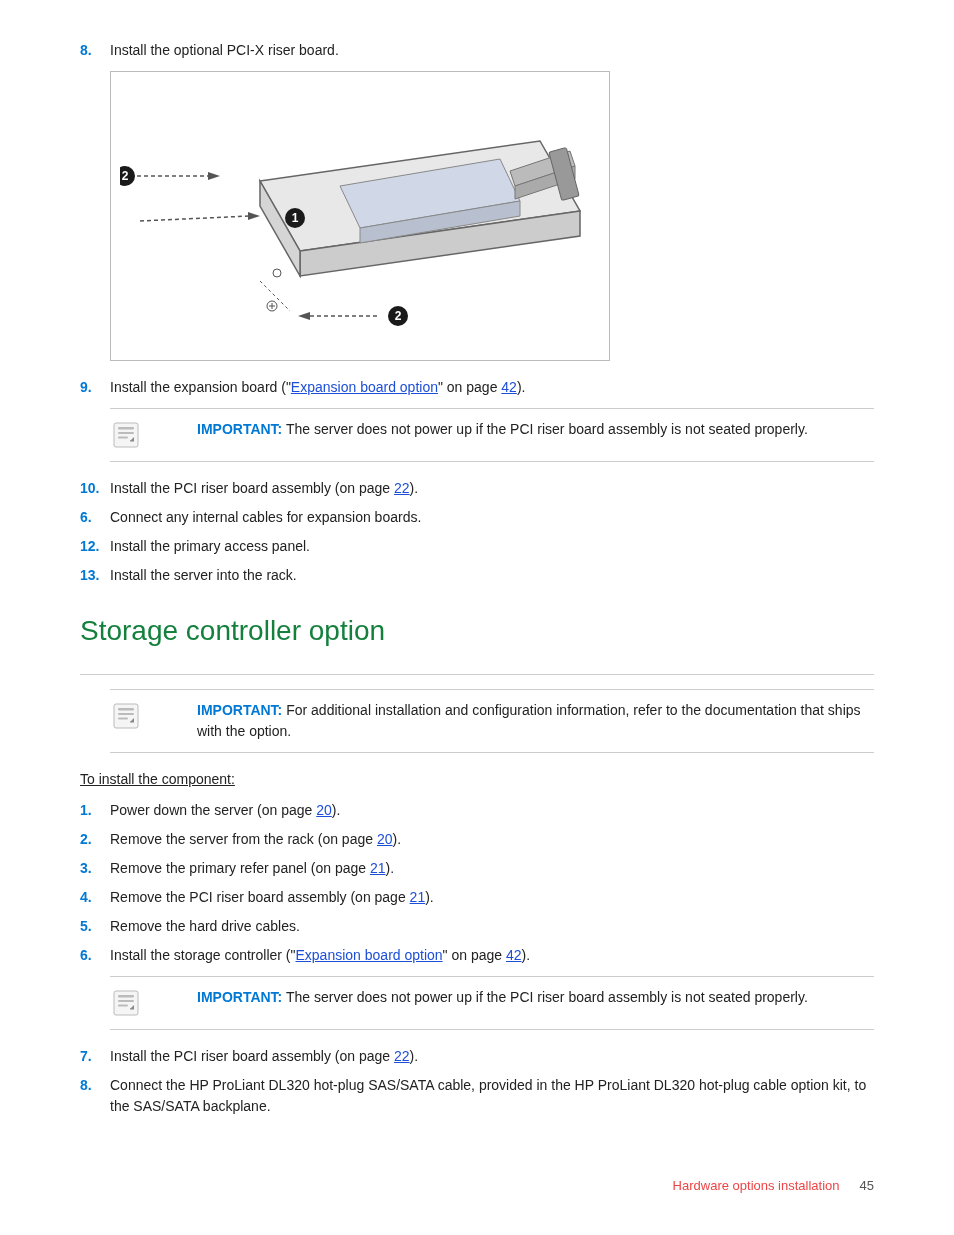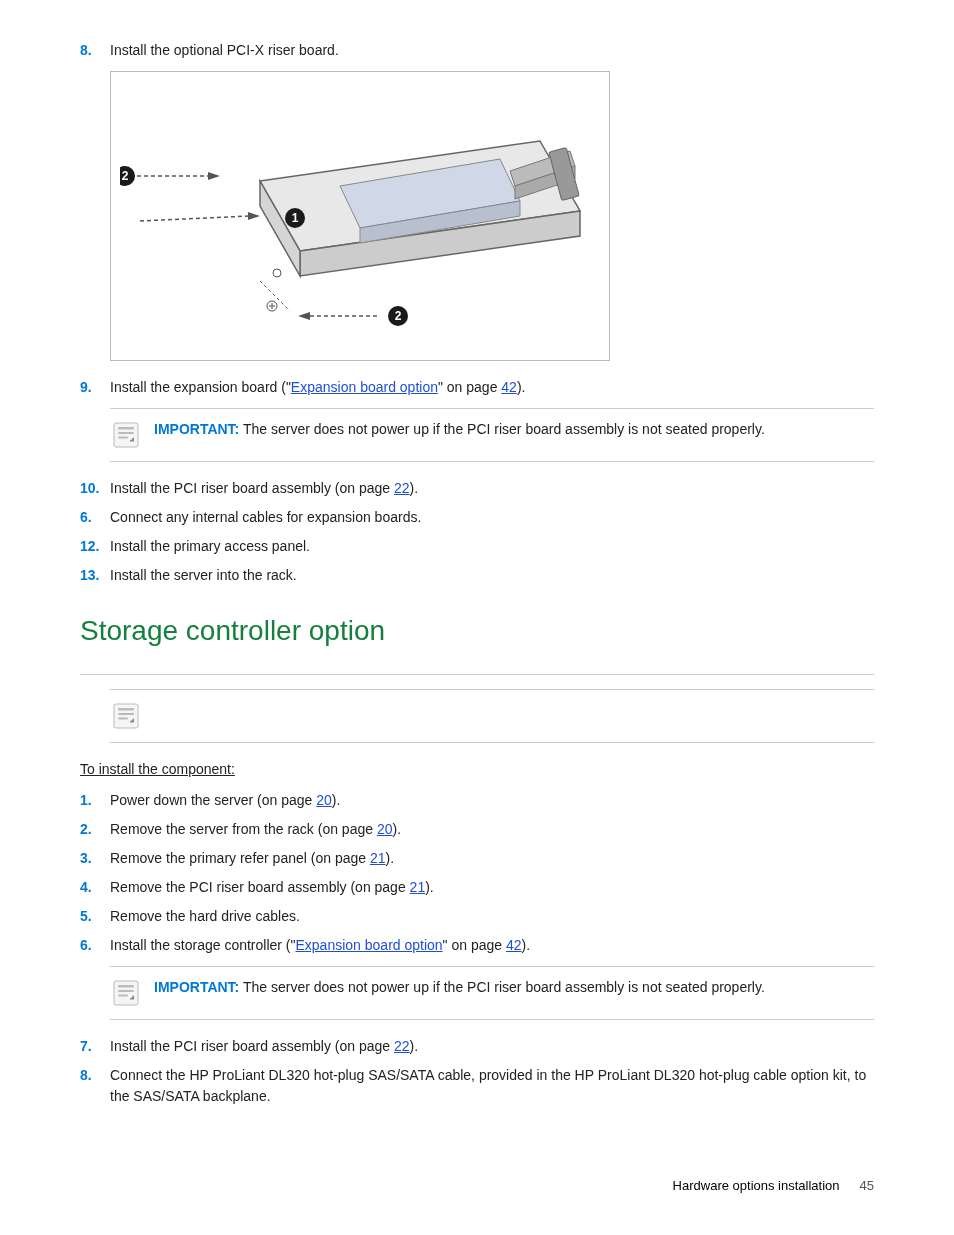--- a/index.html
+++ b/index.html
@@ -54,20 +54,21 @@
       height: 270px;
     }
 
     .important-block {
       display: flex;
       align-items: flex-start;
       border-top: 1px solid #ccc;
       border-bottom: 1px solid #ccc;
       padding: 10px 0;
       margin: 10px 0 16px 30px;
+      gap: 43px;
     }
 
     .important-icon {
       width: 32px;
       min-width: 32px;
       height: 32px;
       margin-right: 12px;
       display: flex;
       align-items: center;
       justify-content: center;
@@ -112,21 +113,21 @@
       bottom: 40px;
       right: 80px;
       color: #555;
       font-size: 13px;
       display: flex;
       align-items: center;
       gap: 20px;
     }
 
     .footer-text {
-      color: #000000;
+      color: #ef4444;
     }
 
     .footer-page {
       color: #555;
     }
   </style>
 </head>
 <body>
 
 <div class="step-item">
@@ -233,20 +234,23 @@
   <div class="important-icon">
     <svg class="note-icon-svg" viewBox="0 0 28 28" xmlns="http://www.w3.org/2000/svg">
       <rect x="2" y="2" width="24" height="24" rx="2" fill="#f5f5f5" stroke="#bbb" stroke-width="1"></rect>
       <rect x="6" y="6" width="16" height="2.5" rx="1" fill="#bbb"></rect>
       <rect x="6" y="11" width="16" height="2" rx="1" fill="#bbb"></rect>
       <rect x="6" y="15.5" width="10" height="2" rx="1" fill="#bbb"></rect>
       <path d="M18 20 L22 16 L22 20 Z" fill="#888"></path>
       <path d="M18 20 L22 20" stroke="#888" stroke-width="1"></path>
     </svg>
   </div>
+  <div class="important-text">
+    <span class="important-label">IMPORTANT:</span><span> For additional installation and configuration information, refer to the documentation that ships with the option.</span>
+  </div>
 </div>
 
 <p class="intro-text">To install the component:</p>
 
 <div class="step-item">
   <span class="step-num">1.</span>
   <span class="step-text">
     <span>Power down the server (on page </span><a class="link">20</a><span>).</span>
   </span>
 </div>

